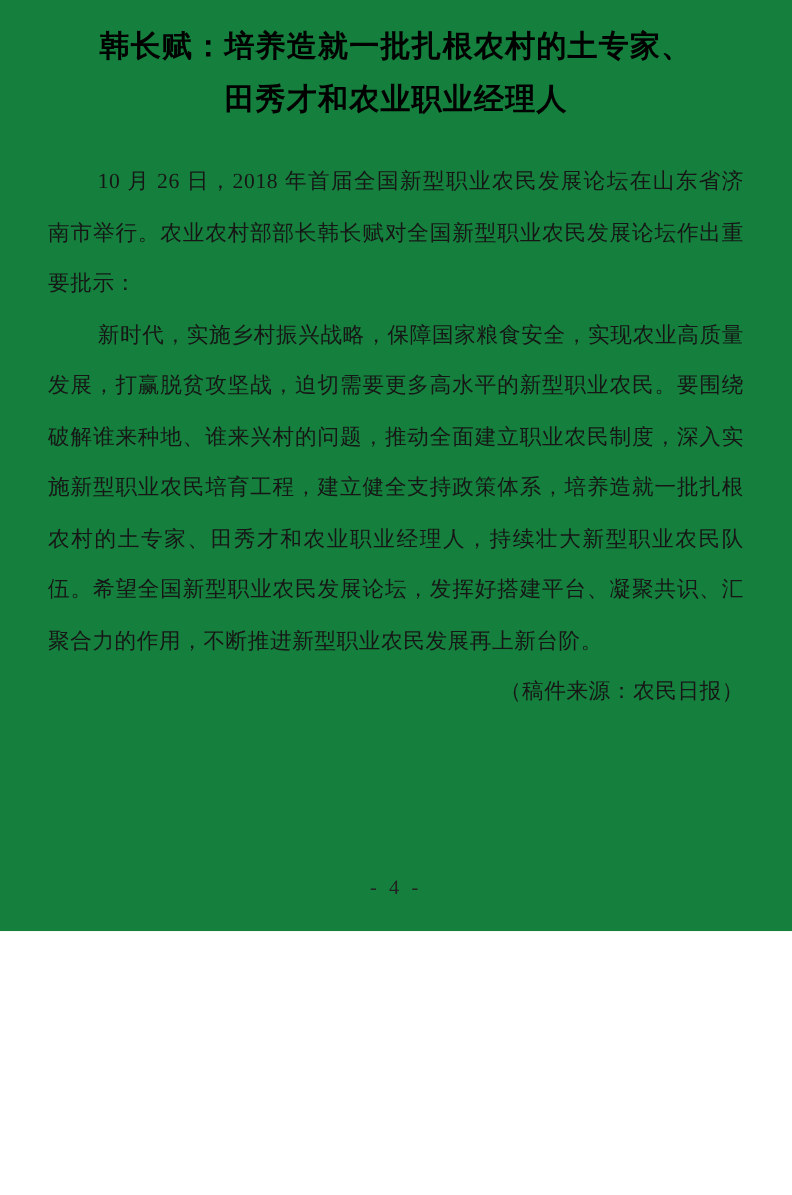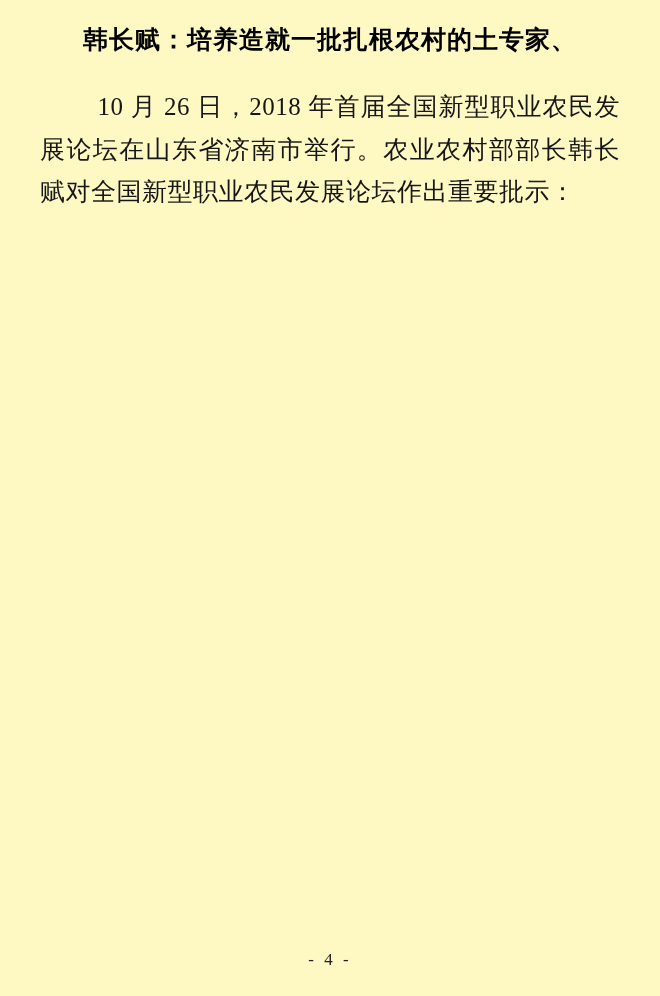--- a/index.html
+++ b/index.html
@@ -3,43 +3,43 @@
 <meta charset="utf-8">
 <style>
   html, body {
     margin: 0;
     padding: 0;
     background: #ffffff;
   }
   .page {
     position: relative;
     width: 660px;
-    height: 996px;
+    height: 776px;
     margin: 0 auto;
-    background: #fef9c3;
+    background: #15803d;
     color: #111111;
     font-family: "Liberation Serif", "DejaVu Serif", serif;
     overflow: hidden;
     box-sizing: border-box;
   }
   .doc-title {
     padding-top: 18px;
     text-align: center;
     font-weight: bold;
     font-size: 25px;
     line-height: 44px;
     letter-spacing: 1px;
     color: #000000;
   }
   .content {
     margin: 24px 40px 0 40px;
   }
   .para {
     margin: 0;
-    font-size: 25px;
+    font-size: 18px;
     line-height: 42.5px;
     text-align: justify;
     text-indent: 2.3em;
     letter-spacing: 0.5px;
     color: #161616;
   }
   .source-note {
     float: right;
     text-indent: 0;
   }
@@ -54,23 +54,28 @@
     color: #222222;
   }
 </style>
 </head>
 <body>
 
 <div class="page">
 
   <div class="doc-title">
     <div>韩长赋：培养造就一批扎根农村的土专家、</div>
+    <div>田秀才和农业职业经理人</div>
   </div>
 
   <div class="content">
     <p class="para">
       <span>10 月 26 日，2018 年首届全国新型职业农民发展论坛在山东省济南市举行。农业农村部部长韩长赋对全国新型职业农民发展论坛作出重要批示：</span>
+    </p>
+    <p class="para">
+      <span>新时代，实施乡村振兴战略，保障国家粮食安全，实现农业高质量发展，打赢脱贫攻坚战，迫切需要更多高水平的新型职业农民。要围绕破解谁来种地、谁来兴村的问题，推动全面建立职业农民制度，深入实施新型职业农民培育工程，建立健全支持政策体系，培养造就一批扎根农村的土专家、田秀才和农业职业经理人，持续壮大新型职业农民队伍。希望全国新型职业农民发展论坛，发挥好搭建平台、凝聚共识、汇聚合力的作用，不断推进新型职业农民发展再上新台阶。</span>
+      <span class="source-note">（稿件来源：农民日报）</span>
     </p>
   </div>
 
   <div class="page-number">- 4 -</div>
 
 </div>
 
 </body></html>

